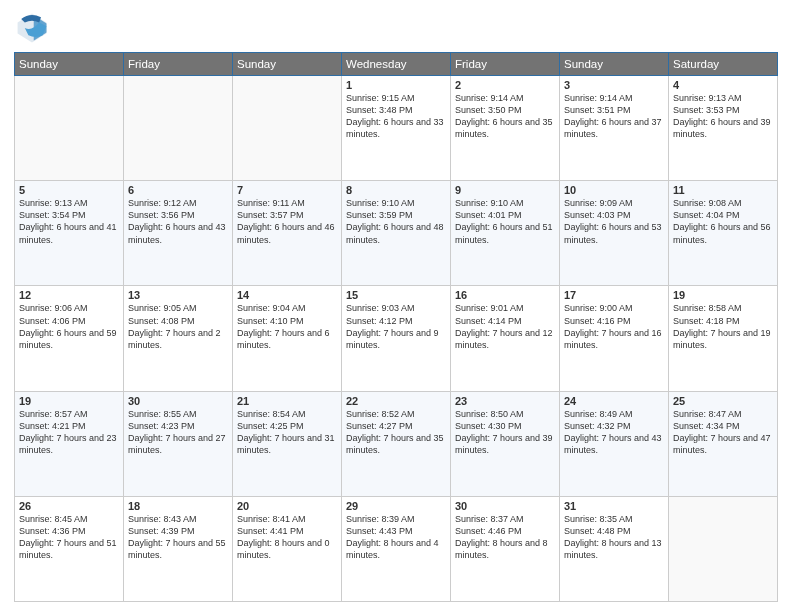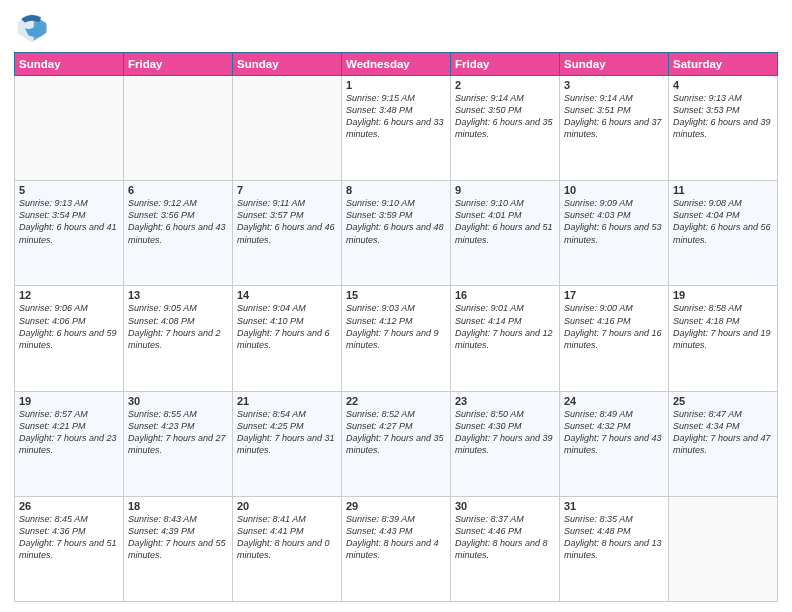--- a/index.html
+++ b/index.html
@@ -58,24 +58,24 @@
     .location-title {
       font-size: 13px;
       color: #555;
     }
     .calendar {
       width: 100%;
       border-collapse: collapse;
       flex: 1;
     }
     .calendar th {
-      background: #ec4899;
+      background: #737373;
       color: #fff;
       font-size: 11.5px;
-      font-weight: bold;
+      font-weight: normal;
       padding: 5px 4px;
       border: 1px solid #2e6da4;
       text-align: left;
     }
     .calendar td {
       border: 1px solid #ccc;
       vertical-align: top;
       padding: 3px 4px;
       width: 14.28%;
       font-size: 9.5px;
@@ -88,21 +88,20 @@
     .day-num {
       font-size: 11px;
       font-weight: bold;
       display: block;
       margin-bottom: 1px;
     }
     .day-info {
       font-size: 9px;
       color: #333;
       line-height: 1.35;
-      font-style: italic;
     }
     .row-even td { background: #f5f8fc; }
     .row-odd td { background: #fff; }
   </style>
 </head>
 <body>
 
 <div class="page">
   <div class="header">
     <div class="logo">

